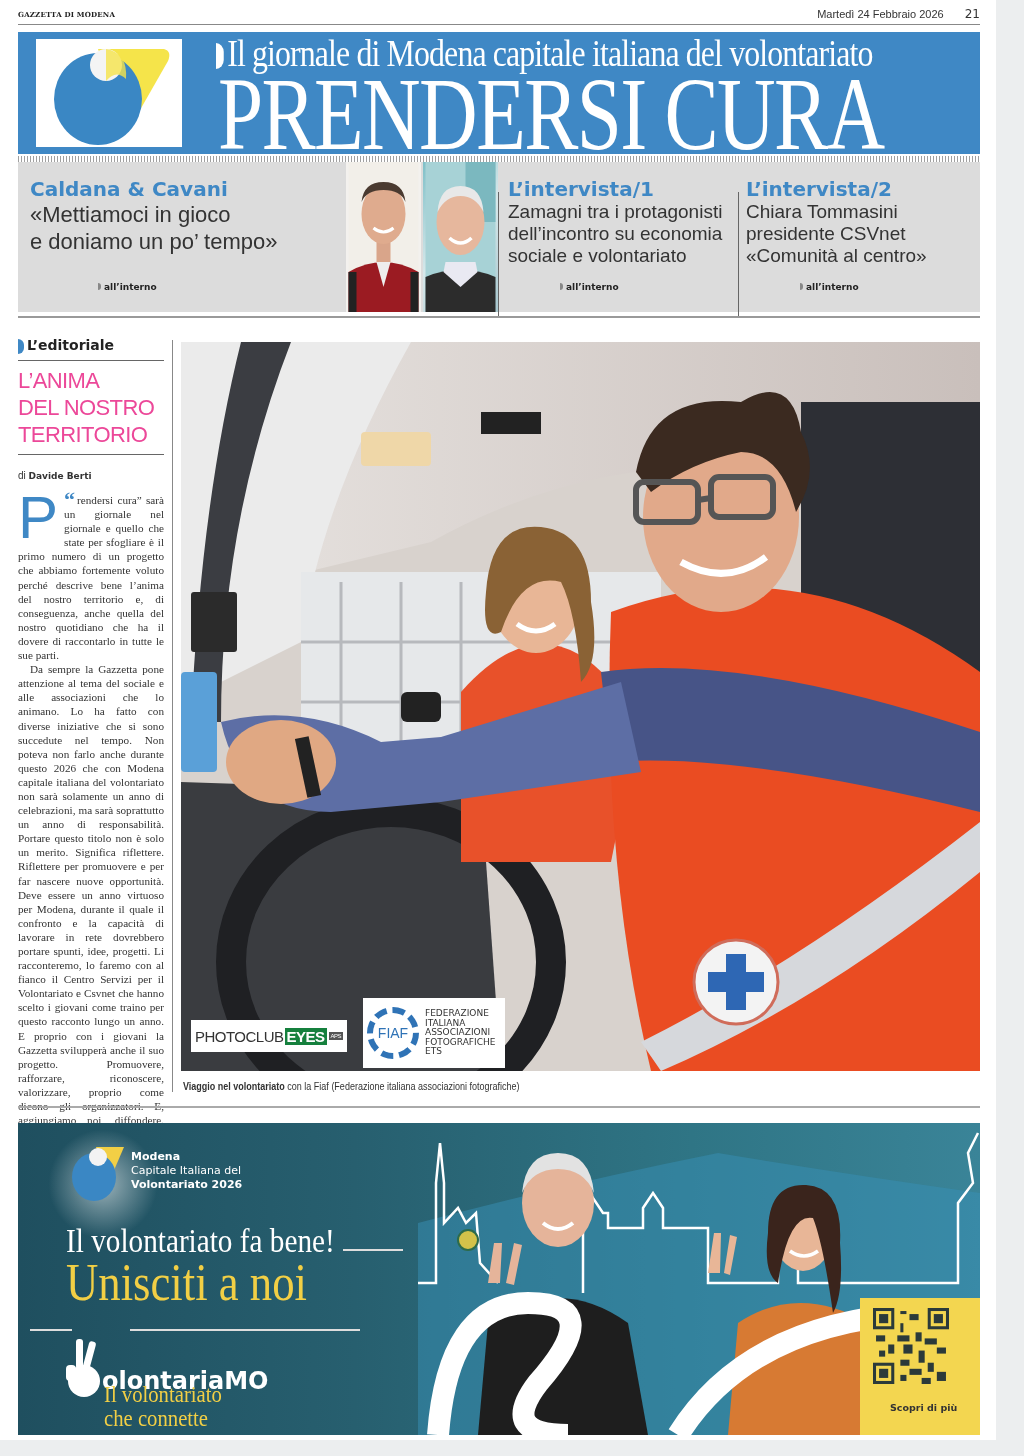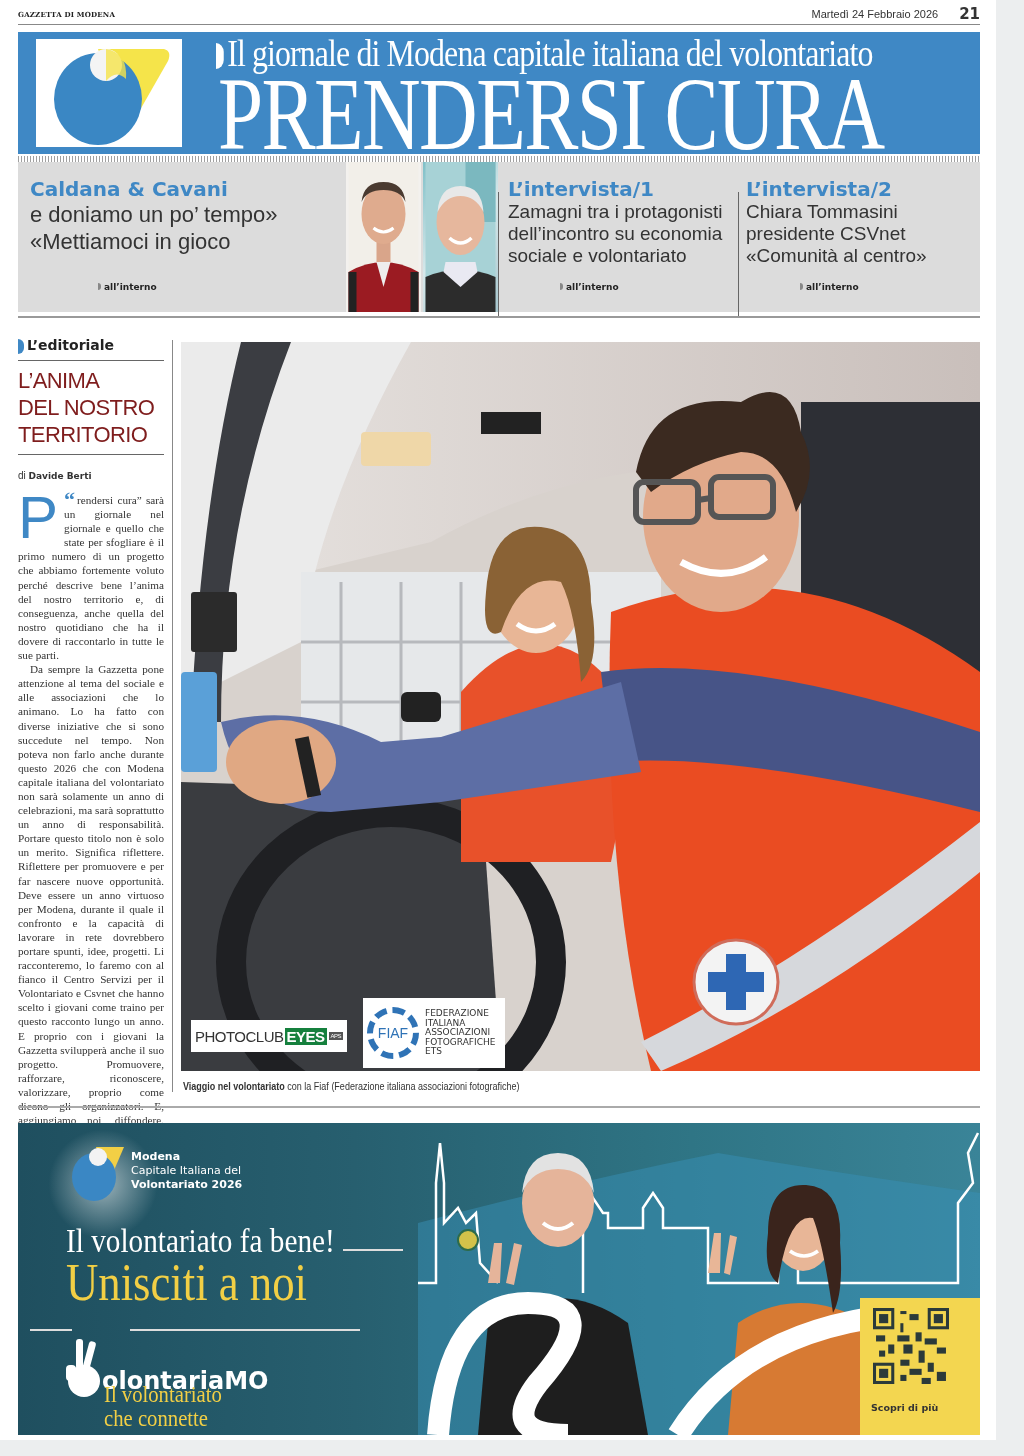--- a/index.html
+++ b/index.html
@@ -5,21 +5,21 @@
   * { box-sizing: border-box; margin: 0; padding: 0; }
   html, body { width: 1024px; height: 1456px; background: #eceeef; overflow: hidden; }
   body { position: relative; font-family: "Liberation Sans", sans-serif; color: #222; }
 
   .page { position: absolute; left: 0; top: 0; width: 996px; height: 1440px; background: #fff; }
 
   
   .topbar { position: absolute; left: 18px; top: 6px; width: 962px; height: 16px; display: flex; justify-content: space-between; align-items: center; }
   .masthead-small { font-family: "DejaVu Serif", serif; font-weight: bold; font-size: 7px; letter-spacing: 0.2px; color: #222; }
   .top-right { display: flex; gap: 21px; align-items: center; font-size: 11px; color: #333; font-family: "Liberation Sans", sans-serif; }
-  .page-num { font-weight: bold; font-family: "DejaVu Sans", sans-serif; font-size: 15px; }
+  .page-num { font-weight: normal; font-family: "DejaVu Sans", sans-serif; font-size: 12px; }
   .topline { position: absolute; left: 18px; top: 24px; width: 962px; height: 1px; background: #888; }
 
   
   .banner { position: absolute; left: 18px; top: 32px; width: 962px; height: 122px; background: #3f88c5; overflow: hidden; }
   .logo-box { position: absolute; left: 18px; top: 7px; width: 146px; height: 108px; background: #fff; }
   .logo-box svg { width: 100%; height: 100%; }
   .tagline { position: absolute; left: 198px; top: 0; font-family: "Liberation Serif", serif; color: #fff; font-size: 37px; line-height: 44px; letter-spacing: -1px; transform: scaleX(0.86); transform-origin: left top; white-space: nowrap; }
   .tagline-mark { display: inline-block; width: 9px; height: 26px; background: #fff; border-radius: 0 13px 13px 0; margin-right: 4px; vertical-align: -3px; }
   .title-big { position: absolute; left: 200px; top: 36px; font-family: "Liberation Serif", serif; color: #fff; font-size: 104px; line-height: 92px; letter-spacing: -2px; transform: scaleX(0.78); transform-origin: left top; white-space: nowrap; }
 
@@ -41,21 +41,21 @@
   .person { flex: 1; position: relative; overflow: hidden; }
   .person-a { background: linear-gradient(#f3f1ee 0 70%, #f3f1ee 70%); }
   .person-b { background: linear-gradient(135deg, #7fc0c8 0%, #d7e8ea 50%, #a8c7cf 100%); }
   .bottomrule { position: absolute; left: 18px; top: 316px; width: 962px; height: 2px; background: #999; }
 
   
   .editorial { position: absolute; left: 18px; top: 336px; width: 146px; }
   .ed-kicker { font-family: "DejaVu Sans", sans-serif; font-weight: bold; font-size: 14px; line-height: 18px; color: #222; display: flex; align-items: flex-end; }
   .ed-mark { display: inline-block; width: 6px; height: 15px; background: #3f88c5; border-radius: 0 8px 8px 0; margin-right: 3px; }
   .ed-rule { height: 1px; background: #666; margin: 6px 0 6px; }
-  .ed-title { font-family: "Liberation Sans", sans-serif; font-size: 22px; line-height: 27px; color: #7f1d1d; letter-spacing: -0.6px; }
+  .ed-title { font-family: "Liberation Sans", sans-serif; font-size: 22px; line-height: 27px; color: #ec4899; letter-spacing: -0.6px; }
   .ed-byline { font-size: 10px; margin-top: 15px; color: #333; }
   .ed-byline b { font-family: "DejaVu Sans", sans-serif; font-size: 9px; }
   .ed-body { font-family: "Liberation Serif", serif; font-size: 11.2px; line-height: 14.1px; color: #333; text-align: justify; margin-top: 12px; hyphens: auto; }
   .ed-body p { text-indent: 12px; }
   .ed-body p.first { text-indent: 0; }
   .dropcap { float: left; font-family: "Liberation Sans", sans-serif; font-size: 60px; line-height: 46px; color: #3f88c5; font-weight: normal; margin: 2px 6px 0 0; }
   .dropquote { color: #3f88c5; font-family: "Liberation Serif", serif; font-weight: bold; font-size: 22px; vertical-align: top; margin-right: 2px; }
   .col-divider { position: absolute; left: 172px; top: 340px; width: 1px; height: 752px; background: #888; }
 
   
@@ -81,21 +81,21 @@
   .ad-line2 { position: absolute; left: 48px; top: 134px; font-family: "Liberation Serif", serif; color: #f2cf45; font-size: 52px; line-height: 52px; transform: scaleX(0.86); transform-origin: left top; white-space: nowrap; }
   .ad-hline { position: absolute; height: 2px; background: #ddd; }
   .ad-brand { position: absolute; left: 46px; top: 216px; display: flex; align-items: center; }
   .ad-hand { width: 40px; height: 60px; }
   .ad-brand-name { font-family: "DejaVu Sans", sans-serif; font-weight: bold; color: #fff; font-size: 24px; margin-left: -2px; margin-top: 24px; }
   .ad-tag { position: absolute; left: 86px; top: 260px; font-family: "Liberation Serif", serif; color: #f2cf45; font-size: 23px; line-height: 24px; transform: scaleX(0.9); transform-origin: left top; white-space: nowrap; }
   .ad-art { position: absolute; left: 400px; top: 0; width: 562px; height: 312px; }
   .ad-art svg { width: 100%; height: 100%; display: block; }
   .qr-box { position: absolute; left: 842px; top: 175px; width: 120px; height: 137px; background: #f3d650; }
   .qr { position: absolute; left: 13px; top: 10px; width: 76px; height: 76px; }
-  .qr-label { position: absolute; left: 11px; top: 104px; font-family: "DejaVu Sans", sans-serif; font-weight: bold; font-size: 9.5px; color: #333; }
+  .qr-label { position: absolute; left: 30px; top: 104px; font-family: "DejaVu Sans", sans-serif; font-weight: bold; font-size: 9.5px; color: #333; }
 
   
   .side-strip { position: absolute; left: 996px; top: 0; width: 28px; height: 1456px; background: #eceeef; }
 </style>
 </head>
 <body>
 
 <div class="page">
 
   <div class="topbar">
@@ -117,22 +117,22 @@
       </svg>
     </div>
     <div class="tagline"><span class="tagline-mark"></span><span>Il giornale di Modena capitale italiana del volontariato</span></div>
     <div class="title-big">PRENDERSI CURA</div>
   </div>
 
   <div class="ruler"></div>
   <div class="teasers">
     <div class="teaser teaser-1">
       <div class="kicker">Caldana &amp; Cavani</div>
+      <div class="head">«Mettiamoci in gioco</div>
       <div class="head">e doniamo un po’ tempo»</div>
-      <div class="head">«Mettiamoci in gioco</div>
     </div>
     <span class="more" style="left:80px; top:120px;">all’interno</span>
 
     <div class="photo-duo">
       <div class="person person-a">
         <svg viewBox="0 0 70 150" width="100%" height="100%">
           <rect width="70" height="150" fill="#f2efe9"></rect>
           <path d="M0 110 Q35 90 70 110 L70 150 L0 150 Z" fill="#9b1b22"></path>
           <path d="M28 100 L35 125 L42 100 Z" fill="#eeeeee"></path>
           <rect x="0" y="110" width="8" height="40" fill="#222"></rect>

